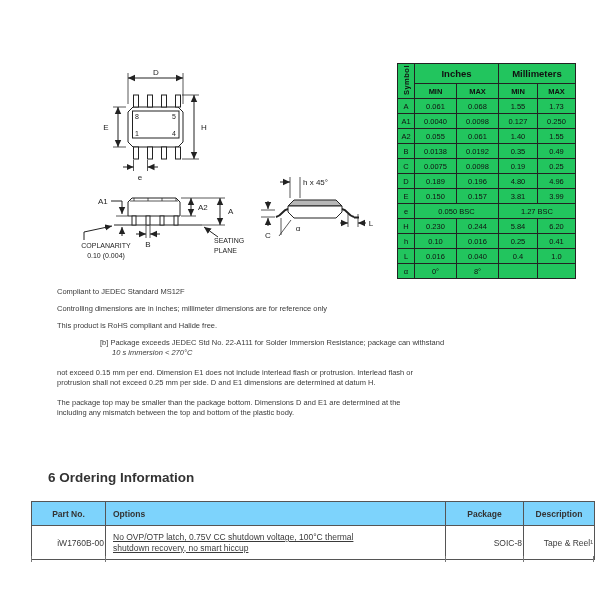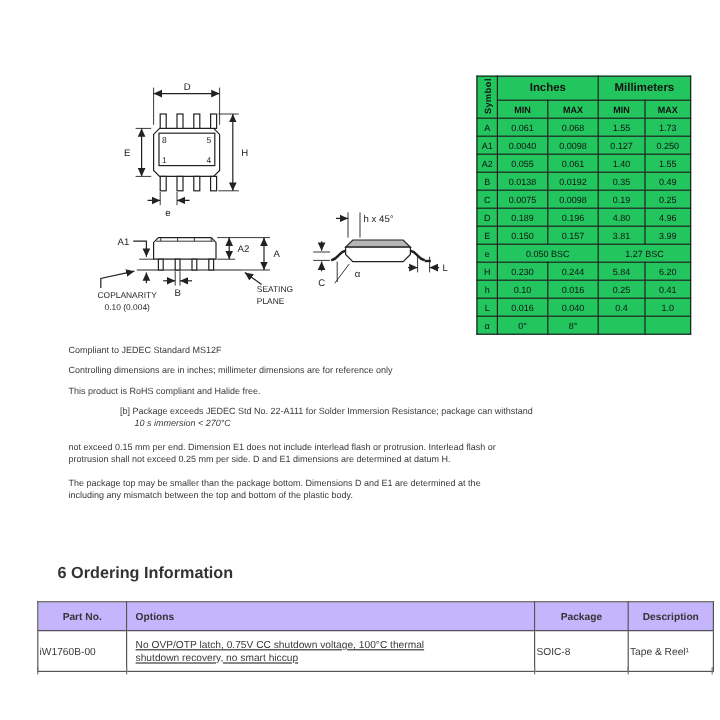--- a/index.html
+++ b/index.html
@@ -29,23 +29,23 @@
   .notes { position:absolute; left:57px; top:287px; width:440px; font-size:7.5px; line-height:9.6px; color:#3a3a3a; }
   .notes .single { margin:0 0 7.4px 0; }
   .notes .block  { margin:0 0 11px 0; }
   .ind1 { margin-left:43px; }
   .ind2 { margin-left:55px;font-style:italic; }
 
   
   .ord-heading { position:absolute; left:28px; top:470px; font-size:13.5px; font-weight:bold; color:#333;margin-left:20px; }
   .ord { position:absolute; left:31px; top:501px; border-collapse:collapse; table-layout:fixed; }
   .ord td { border:1px solid #555; font-size:8.5px; color:#3a3a3a; vertical-align:middle; }
-  .ord .hdr { background:#c4b5fd; font-weight:bold; color:#333; text-align:center; height:21px; }
+  .ord .hdr { background:#7dd3fc; font-weight:bold; color:#333; text-align:center; height:21px; }
   .ord .hdr-left { text-align:left; padding-left:7px; }
-  .ord .cell { text-align:left; height:31px; }
+  .ord .cell { text-align:right; height:31px; }
   .ord .cell-opts { text-align:left; padding-left:7px; line-height:10.5px;text-decoration:underline; }
   .stub { position:absolute; width:1px; height:6px; background:#777; top:556px; }
 </style>
 </head>
 <body>
 
 <div class="page">
 
   <svg class="topview" width="190" height="132" viewBox="0 0 190 132">
     <defs>

